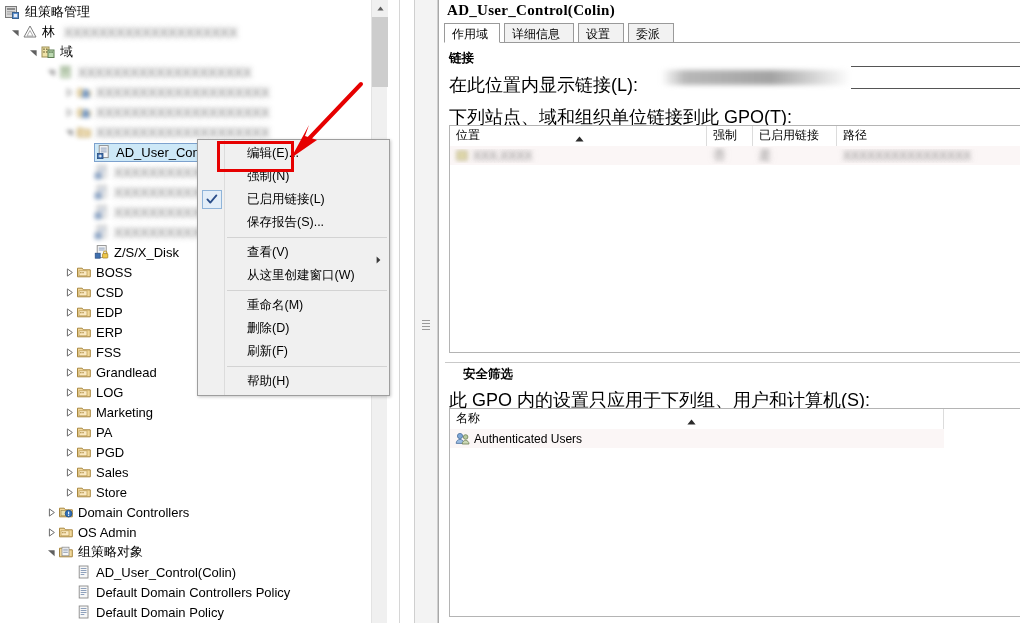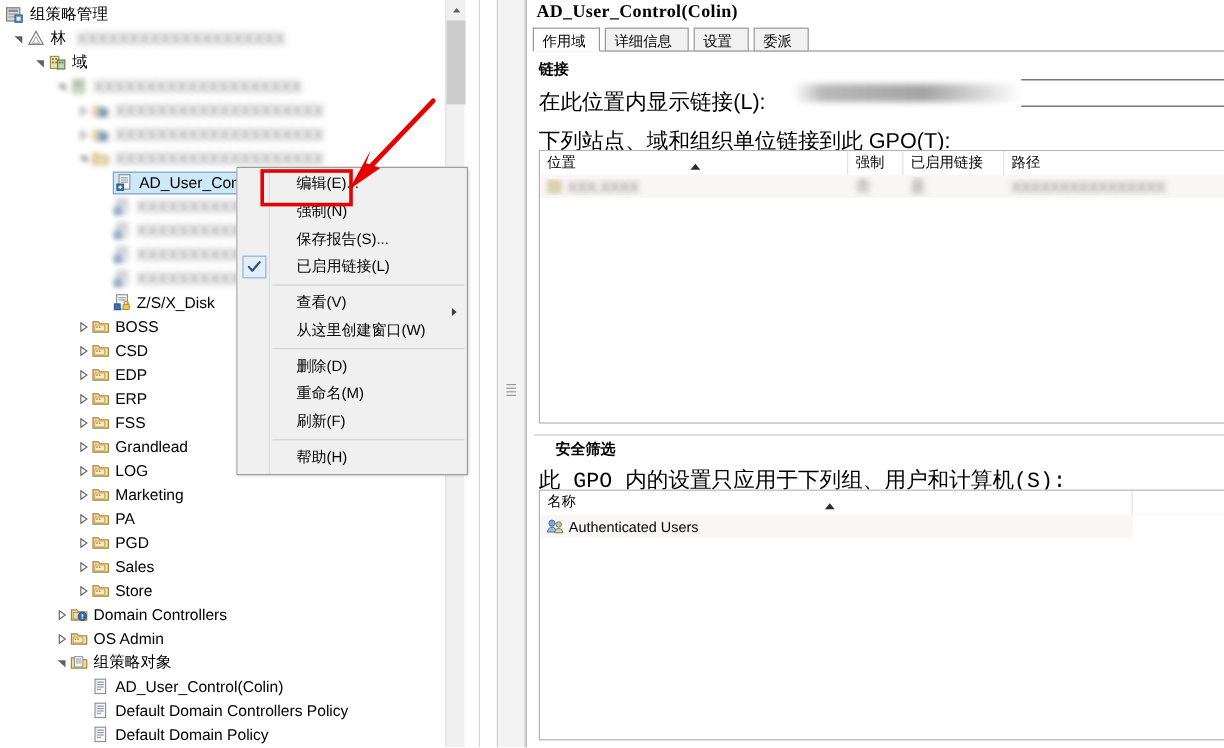--- a/index.html
+++ b/index.html
@@ -739,21 +739,21 @@
         <div class="lv-cell rowblur" style="width:46px;">否</div>
         <div class="lv-cell rowblur" style="width:84px;">是</div>
         <div class="lv-cell rowblur" style="width:191px;">XXXXXXXXXXXXXXXX</div>
       </div>
     </div>
 
     <div class="hr-sep" style="left:6px; top:362px; width:584px;"></div>
 
     <div class="section-title" style="left:24px; top:366px;">安全筛选</div>
 
-    <div class="plain-label" style="left:10px; top:388px;font-family:Liberation Mono, monospace;">此 GPO 内的设置只应用于下列组、用户和计算机(S):</div>
+    <div class="plain-label" style="left:10px; top:388px;">此 GPO 内的设置只应用于下列组、用户和计算机(S):</div>
 
     <div class="lv" style="left:10px; top:408px; width:580px; height:209px;">
       <div class="lv-head">
         <div class="lv-th" style="width:494px;">
           <span>名称</span>
           <span class="sort-arrow" style="left:237px;">
             <svg width="9" height="6" viewBox="0 0 9 6">
                 <path d="M4.5 0.4 L8.6 5.4 L0.4 5.4 Z" fill="#2b2b2b"></path>
               </svg>
           </span>
@@ -772,34 +772,34 @@
         <div class="lv-cell" style="padding-left:3px;">Authenticated Users</div>
       </div>
     </div>
   </div>
 
   <div id="ctx-menu">
     <div id="ctx-gutter"></div>
     <div id="ctx-items" style="position:relative;">
         <div class="ctx-item"><span>编辑(E)...</span></div>
         <div class="ctx-item"><span>强制(N)</span></div>
-        <div class="ctx-item"><span>保存报告(S)...</span></div>
         <div class="ctx-item"><span class="ctx-check">
             <svg width="12" height="11" viewBox="0 0 12 11">
               <path d="M1.4 5.4 L4.3 8.6 L10.4 1.4" stroke="#2a4e8a" stroke-width="1.8" fill="none" stroke-linecap="round" stroke-linejoin="round"></path>
             </svg>
           </span><span>已启用链接(L)</span></div>
+        <div class="ctx-item"><span>保存报告(S)...</span></div>
         <div class="ctx-sep"></div>
         <div class="ctx-item"><span>查看(V)</span><span class="ctx-submenu-arrow"><svg width="5" height="8" viewBox="0 0 5 8">
               <path d="M0.6 0.6 L4.4 4 L0.6 7.4 Z" fill="#3a3a3a"></path>
             </svg></span></div>
         <div class="ctx-item"><span>从这里创建窗口(W)</span></div>
         <div class="ctx-sep"></div>
+        <div class="ctx-item"><span>重命名(M)</span></div>
         <div class="ctx-item"><span>删除(D)</span></div>
-        <div class="ctx-item"><span>重命名(M)</span></div>
         <div class="ctx-item"><span>刷新(F)</span></div>
         <div class="ctx-sep"></div>
         <div class="ctx-item"><span>帮助(H)</span></div>
       </div>
   </div>
 
   <div id="red-box"></div>
   <svg id="red-arrow" width="105" height="90" viewBox="0 0 105 90">
     <path d="M96 6 L36 69" stroke="#e60000" stroke-width="4" fill="none" stroke-linecap="round"></path>
     <path d="M26 80 L52 62 L40 58 L44 47 Z" fill="#e60000"></path>

